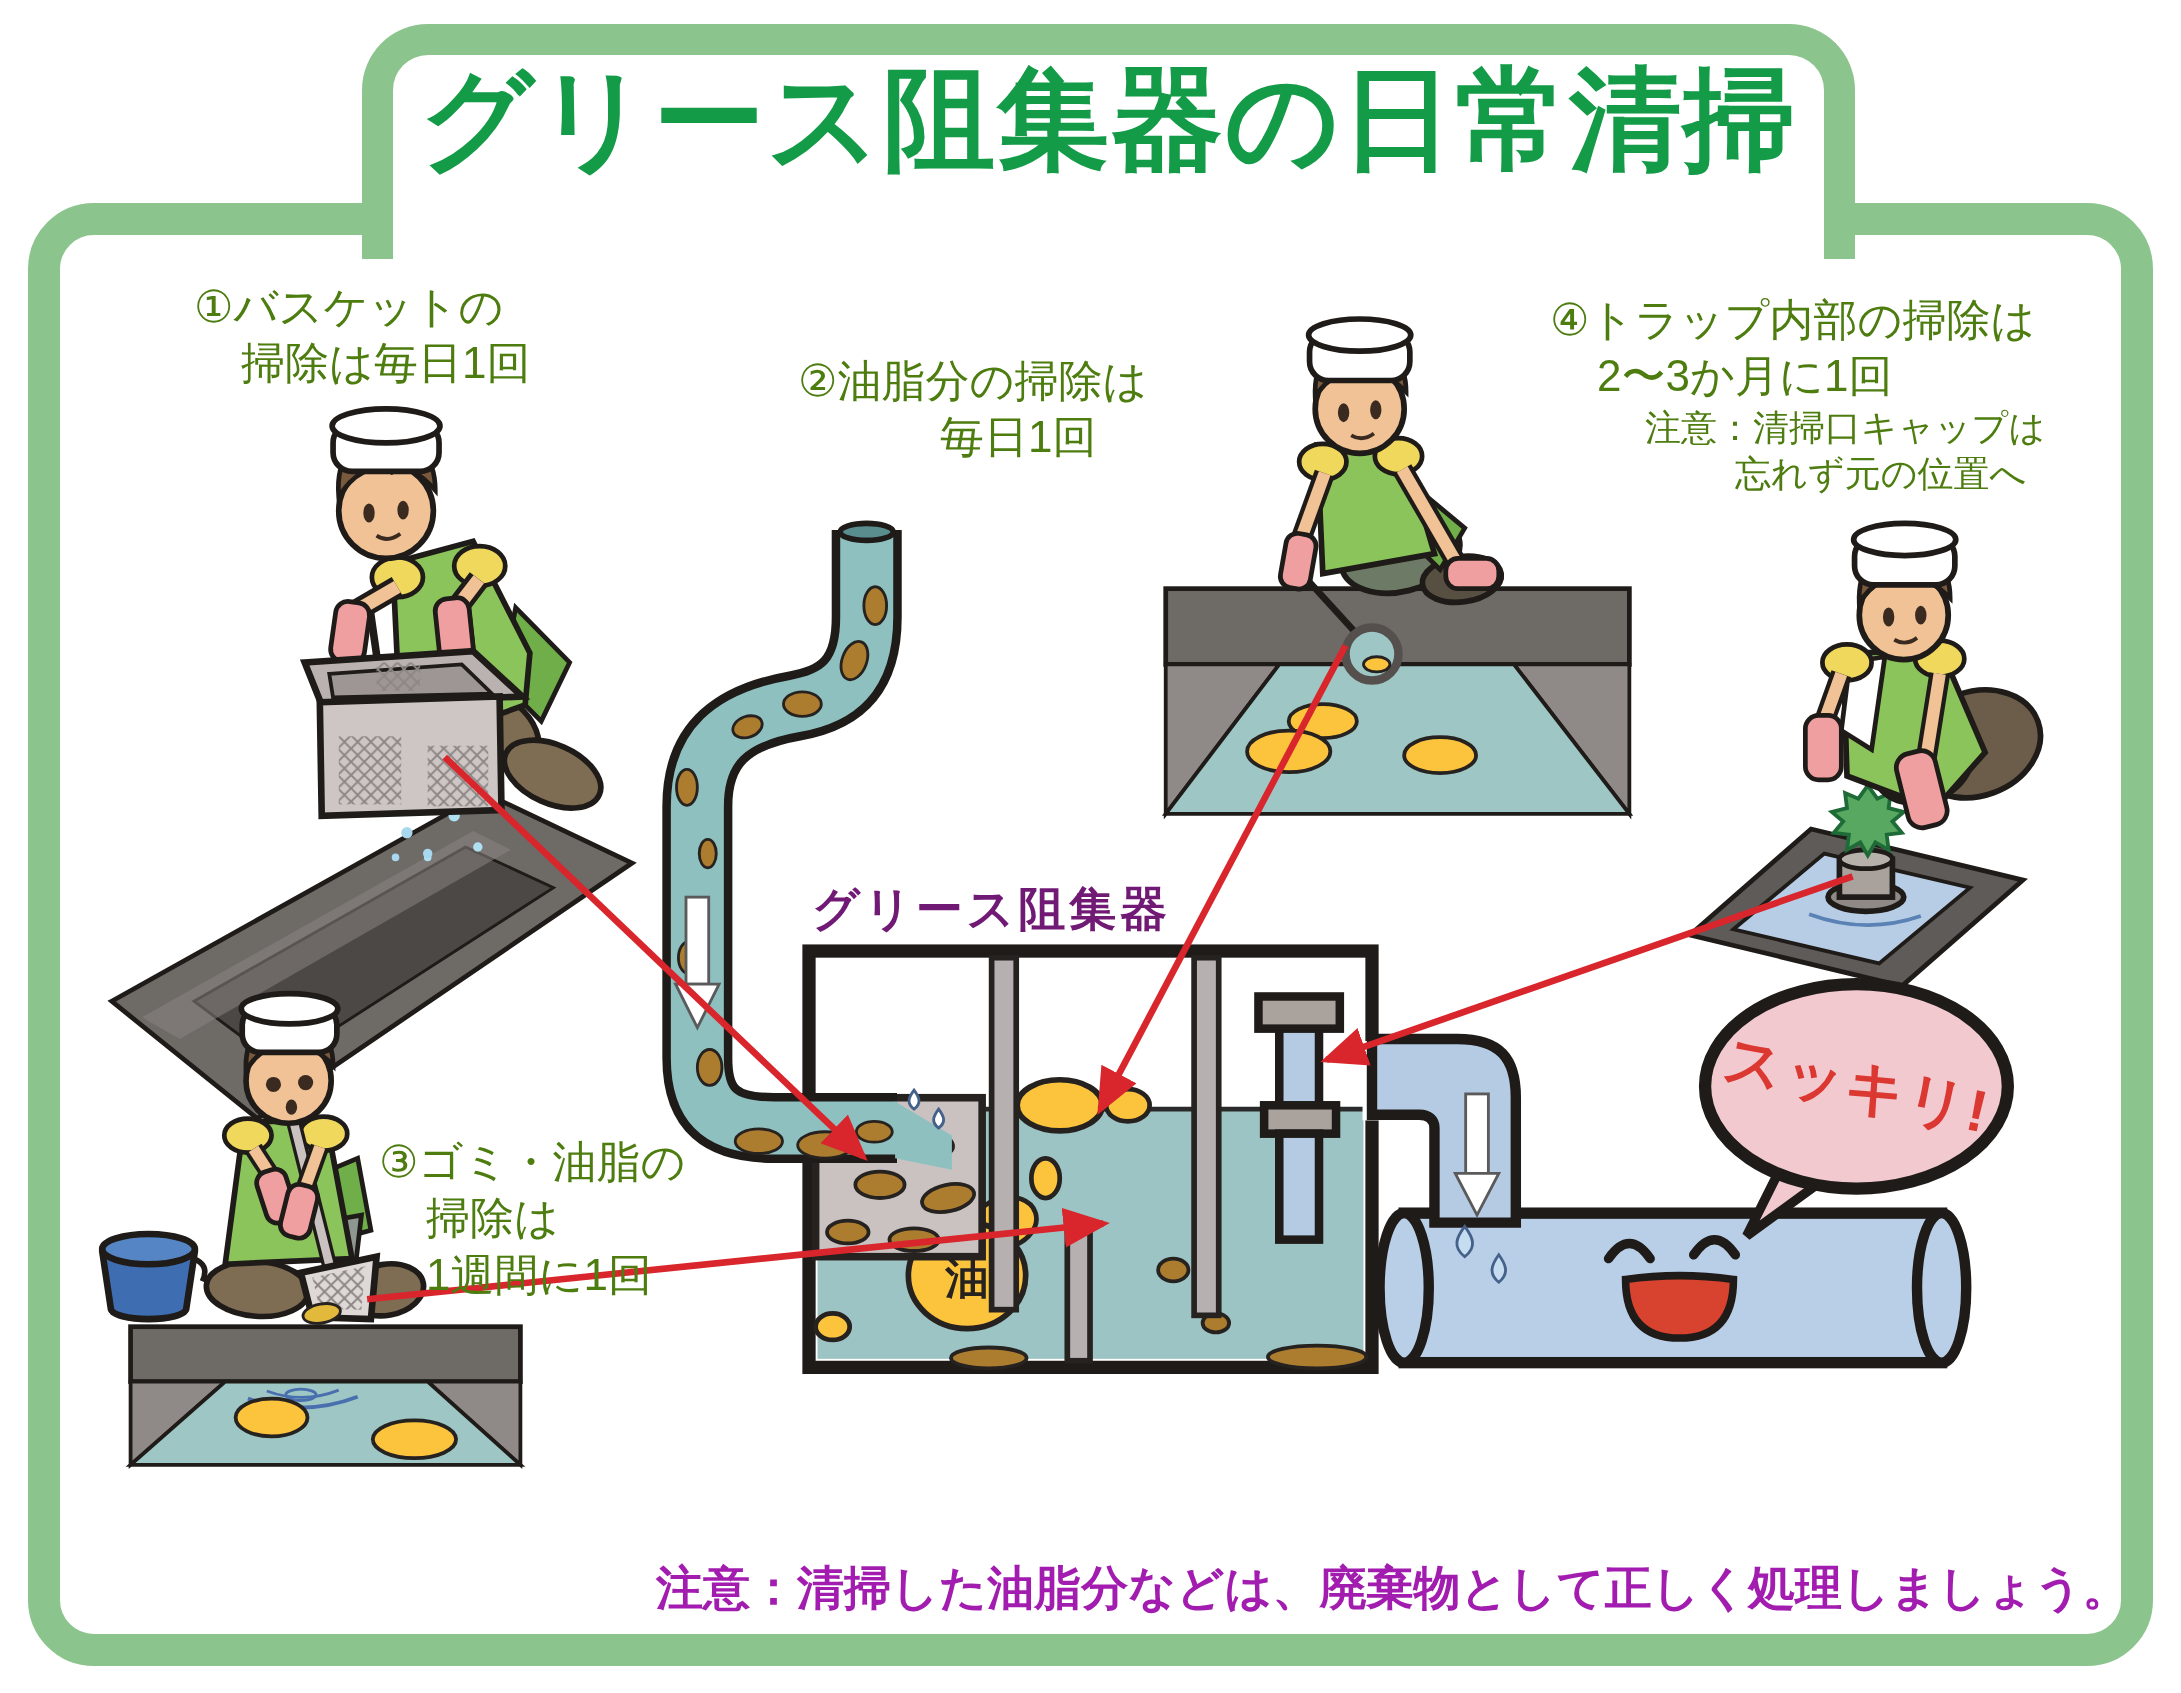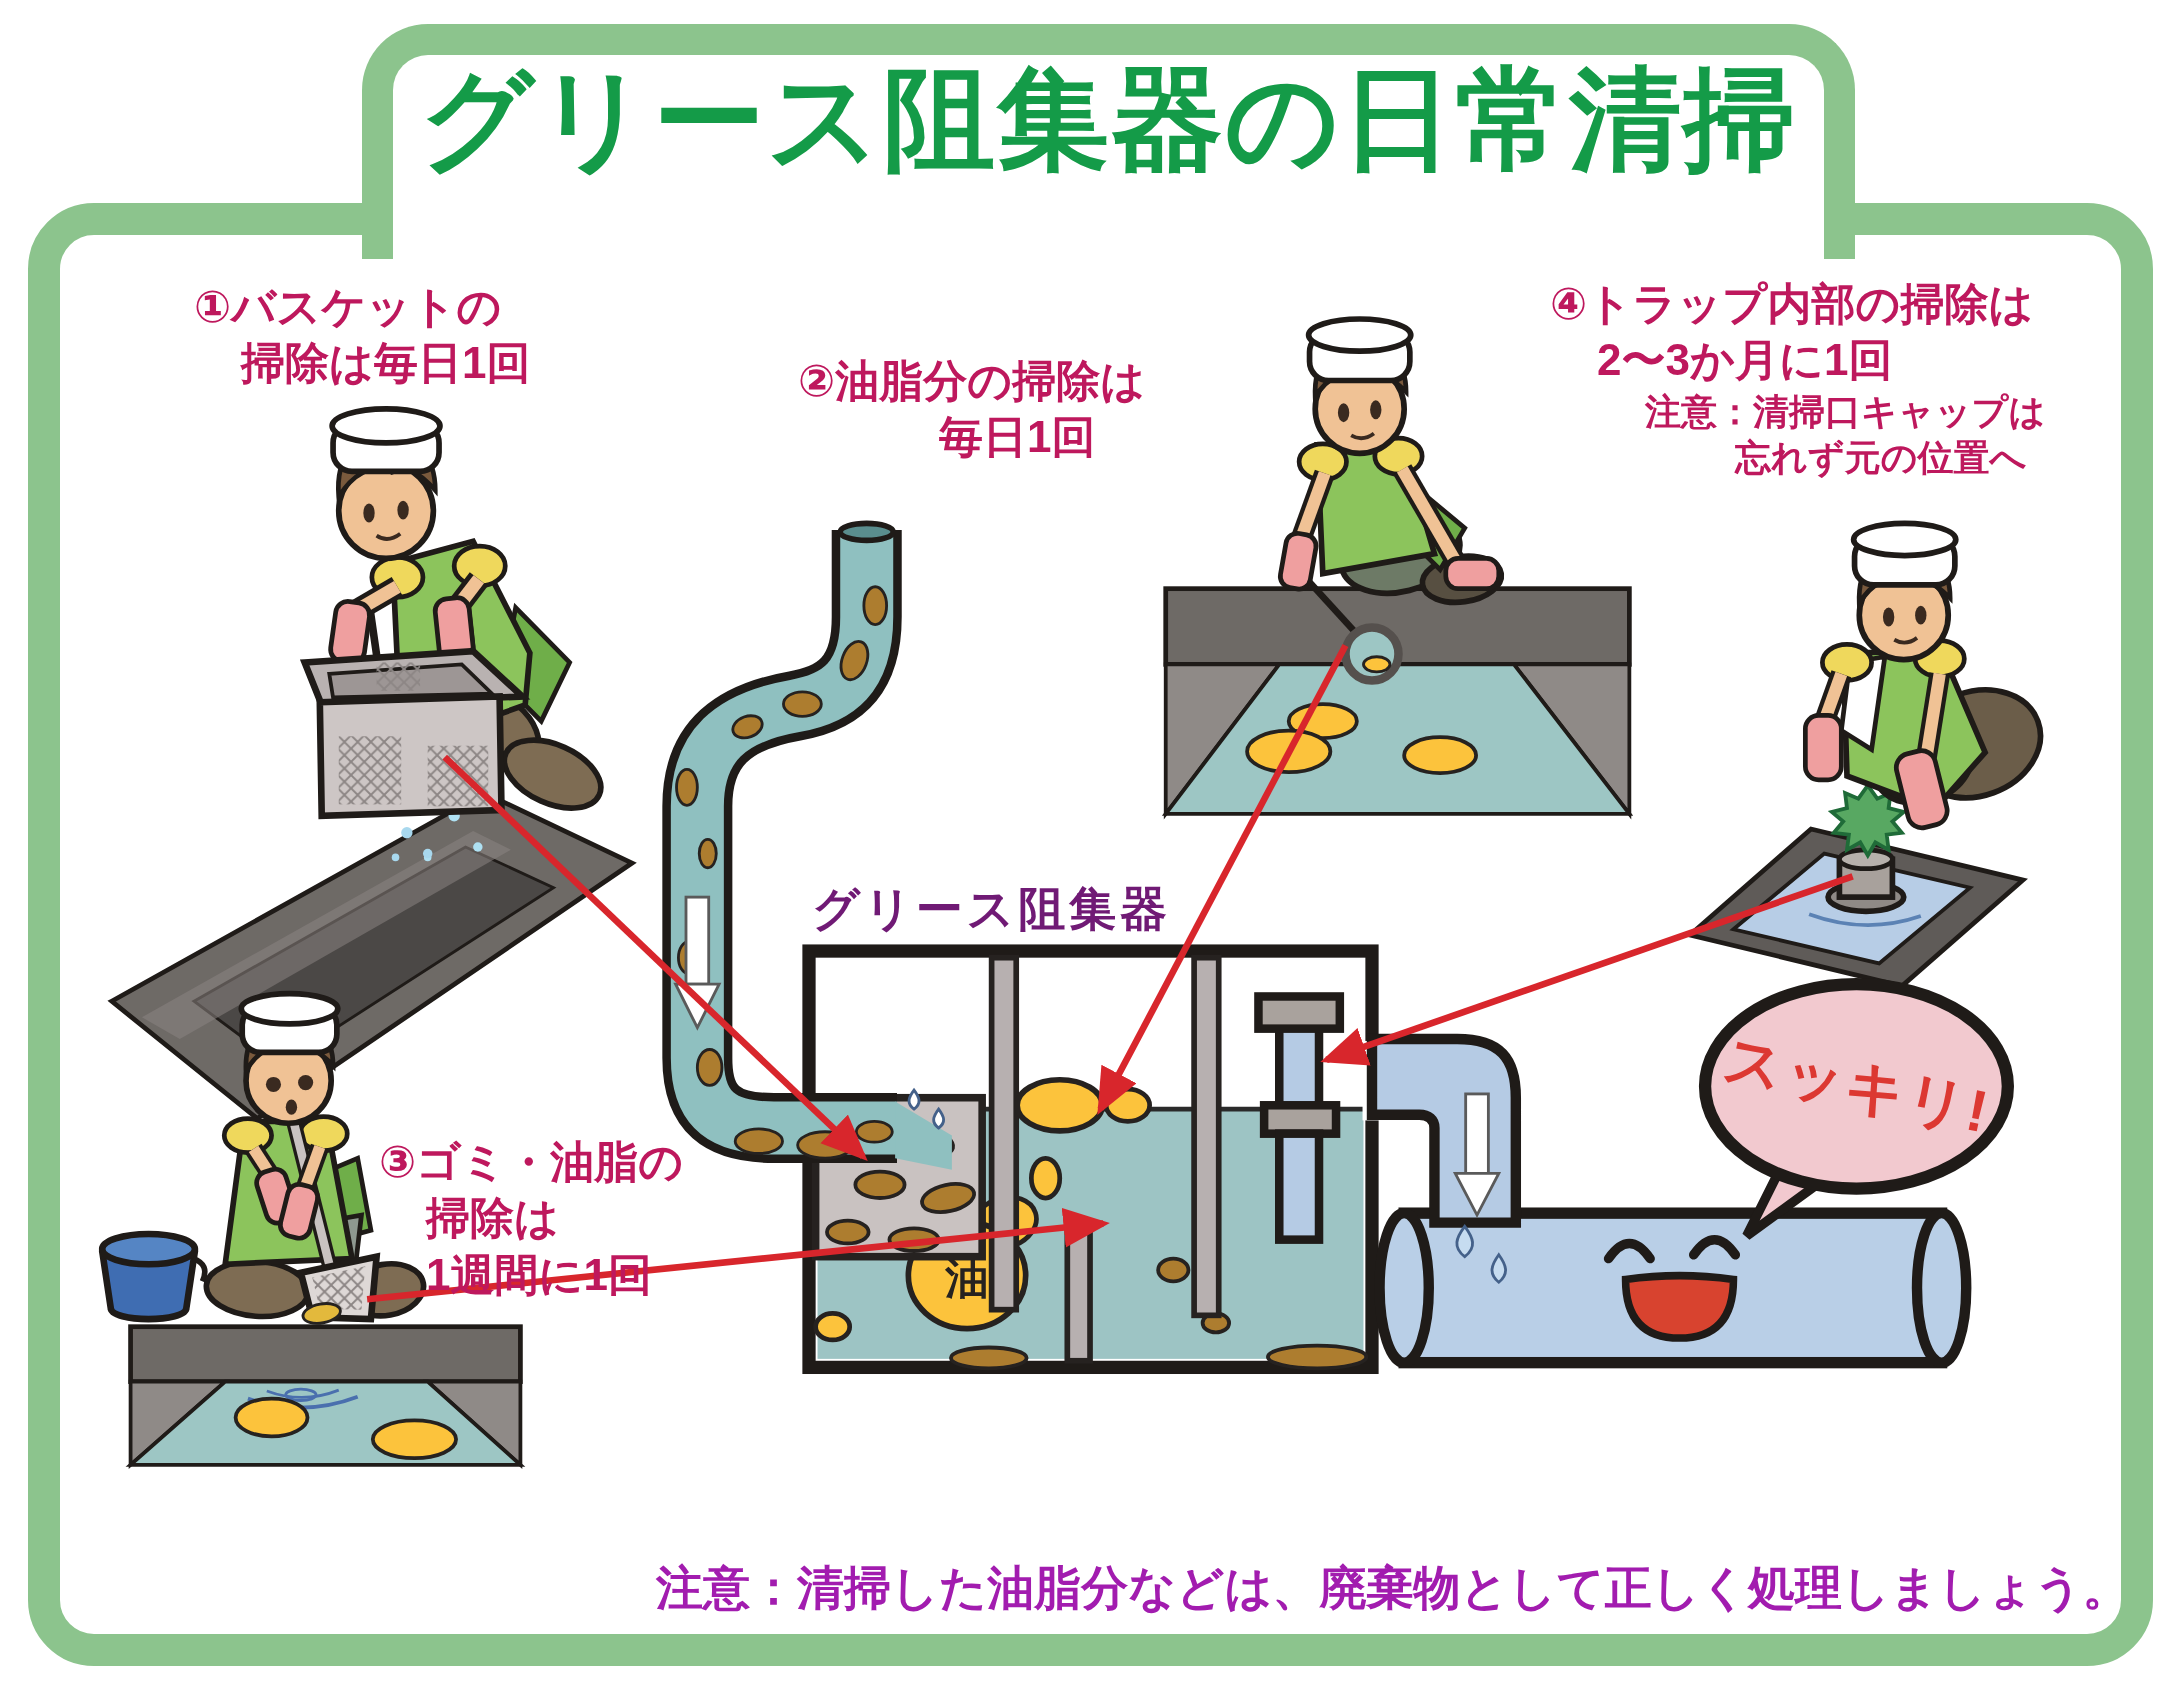--- a/index.html
+++ b/index.html
@@ -17,21 +17,21 @@
     position:absolute;left:362px;top:24px;width:1493px;height:235px;
     box-sizing:border-box;border:31px solid #8cc48d;border-bottom:none;
     border-radius:66px 66px 0 0;background:#ffffff;z-index:2;
   }
   #title-text{
     position:absolute;left:362px;top:45px;width:1493px;text-align:center;
     font-size:112px;font-weight:bold;color:#149b48;letter-spacing:1.9px;
     z-index:4;white-space:nowrap;
   }
   svg#art{position:absolute;left:0;top:0;z-index:3;}
-  .step{position:absolute;z-index:4;color:#be185d;font-weight:bold;line-height:1.28;}
+  .step{position:absolute;z-index:4;color:#4d7c0f;font-weight:normal;line-height:1.28;}
   .step .ln{white-space:nowrap;font-size:44px;}
   .step .note{white-space:nowrap;font-size:36px;}
   #step-3{font-size:44px;}
   #tank-label{
     position:absolute;left:812px;top:878px;z-index:4;color:#701a75;
     font-weight:bold;font-size:47px;white-space:nowrap;letter-spacing:3.8px;
   }
   #footer-note{
     position:absolute;left:656px;top:1557px;z-index:4;color:#a21caf;
     font-weight:bold;font-size:47px;white-space:nowrap;letter-spacing:0px;
@@ -333,21 +333,21 @@
   <div class="step" id="step-1" style="left:194px;top:279px;">
     <div class="ln">①バスケットの</div>
     <div class="ln" style="padding-left:47px;">掃除は毎日1回</div>
   </div>
 
   <div class="step" id="step-2" style="left:798px;top:353px;">
     <div class="ln">②油脂分の掃除は</div>
     <div class="ln" style="padding-left:91px;text-align:center;">毎日1回</div>
   </div>
 
-  <div class="step" id="step-4" style="left:1550px;top:276px;">
+  <div class="step" id="step-4" style="left:1550px;top:292px;">
     <div class="ln">④トラップ内部の掃除は</div>
     <div class="ln" style="padding-left:47px;">2〜3か月に1回</div>
     <div class="note" style="padding-left:95px;">注意：清掃口キャップは</div>
     <div class="note" style="padding-left:185px;">忘れず元の位置へ</div>
   </div>
 
   <div class="step" id="step-3" style="left:379px;top:1134px;">
     <div class="ln">③ゴミ・油脂の</div>
     <div class="ln" style="padding-left:47px;">掃除は</div>
     <div class="ln" style="padding-left:47px;">1週間に1回</div>

